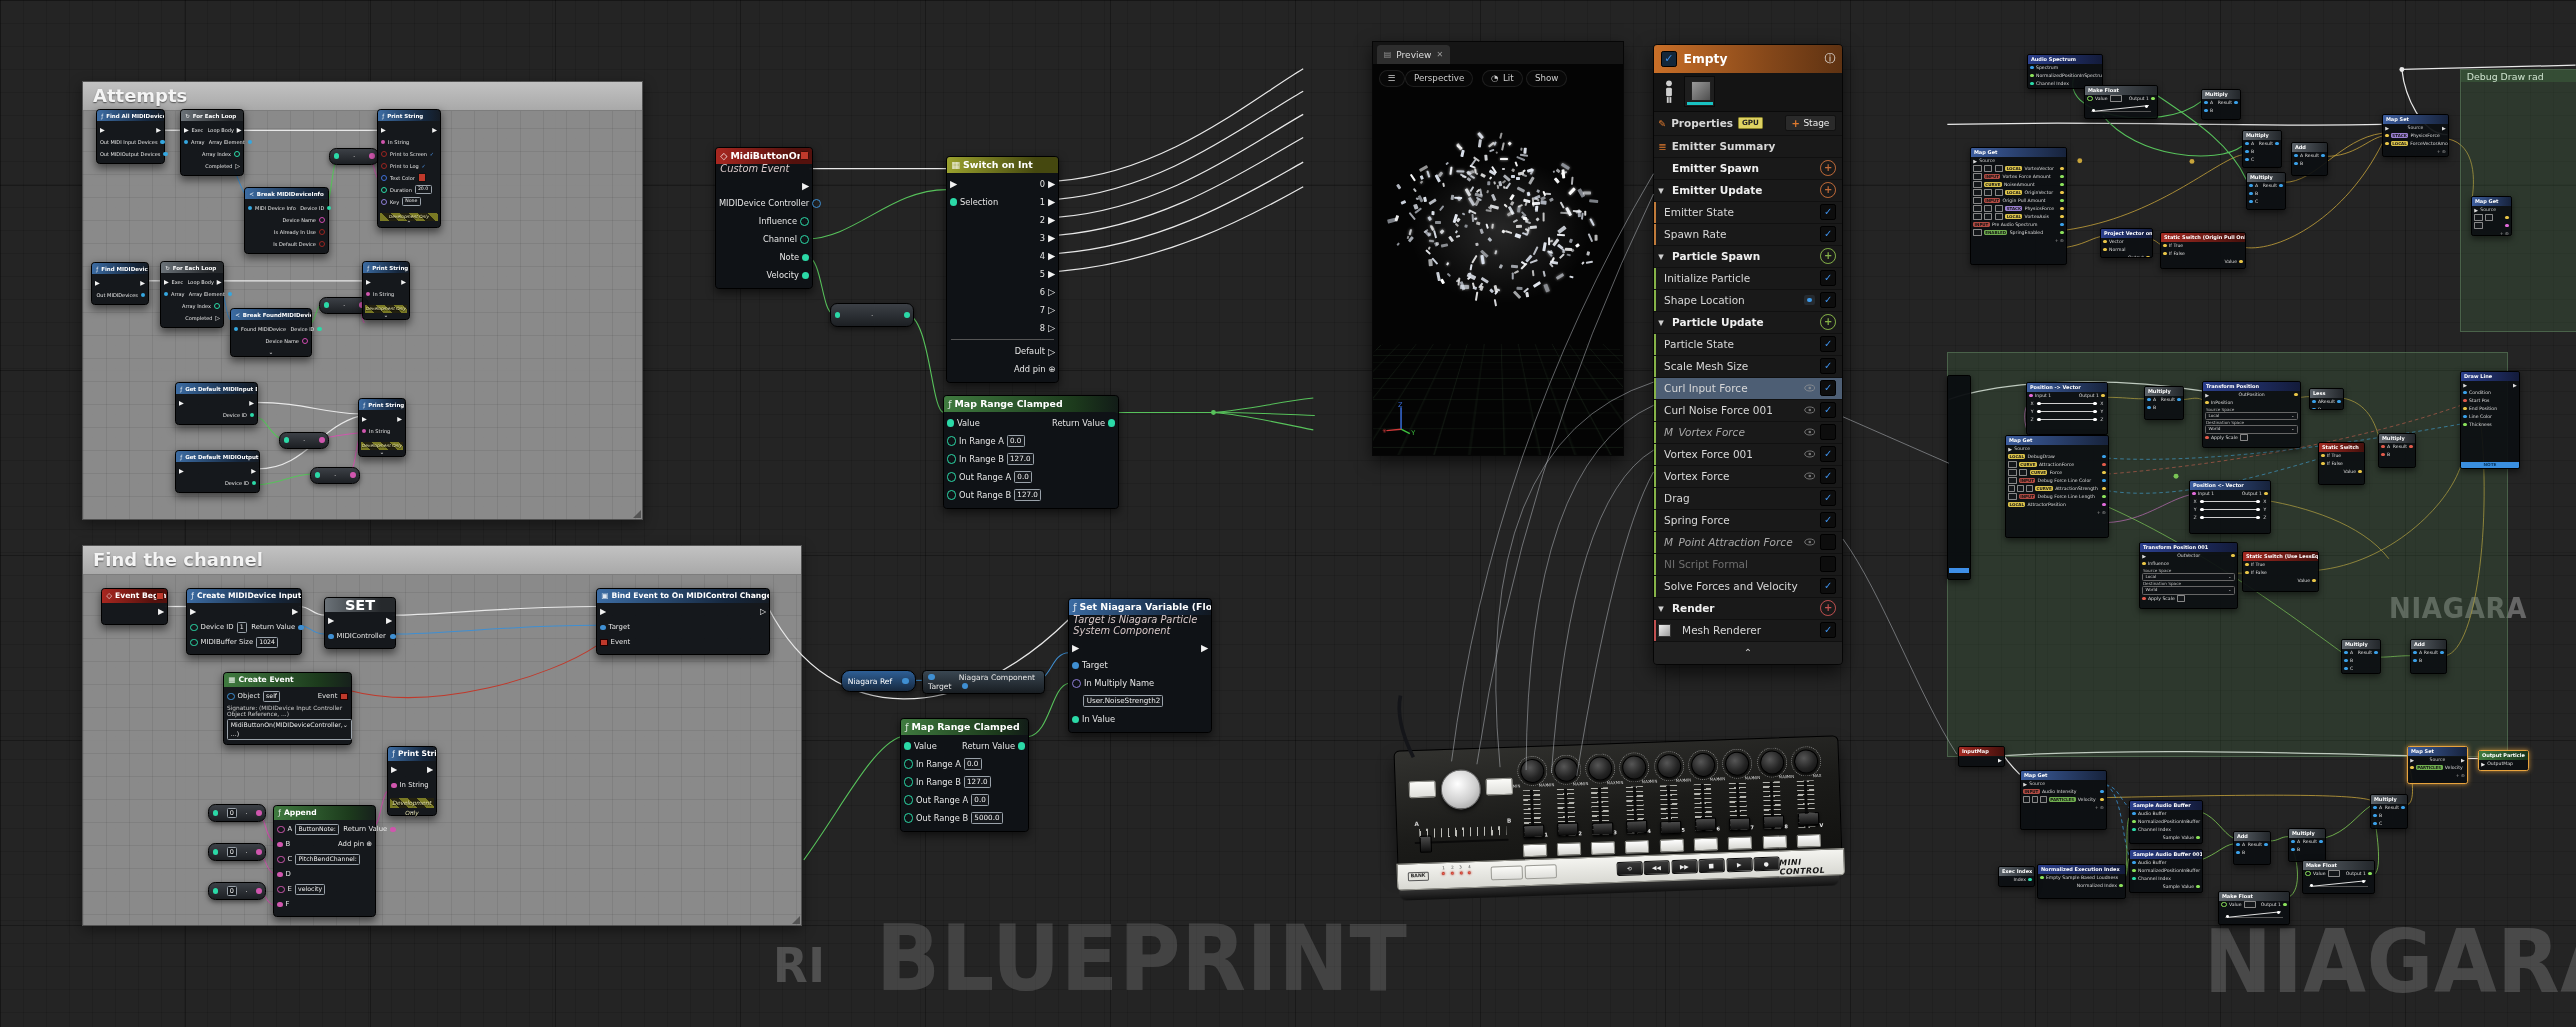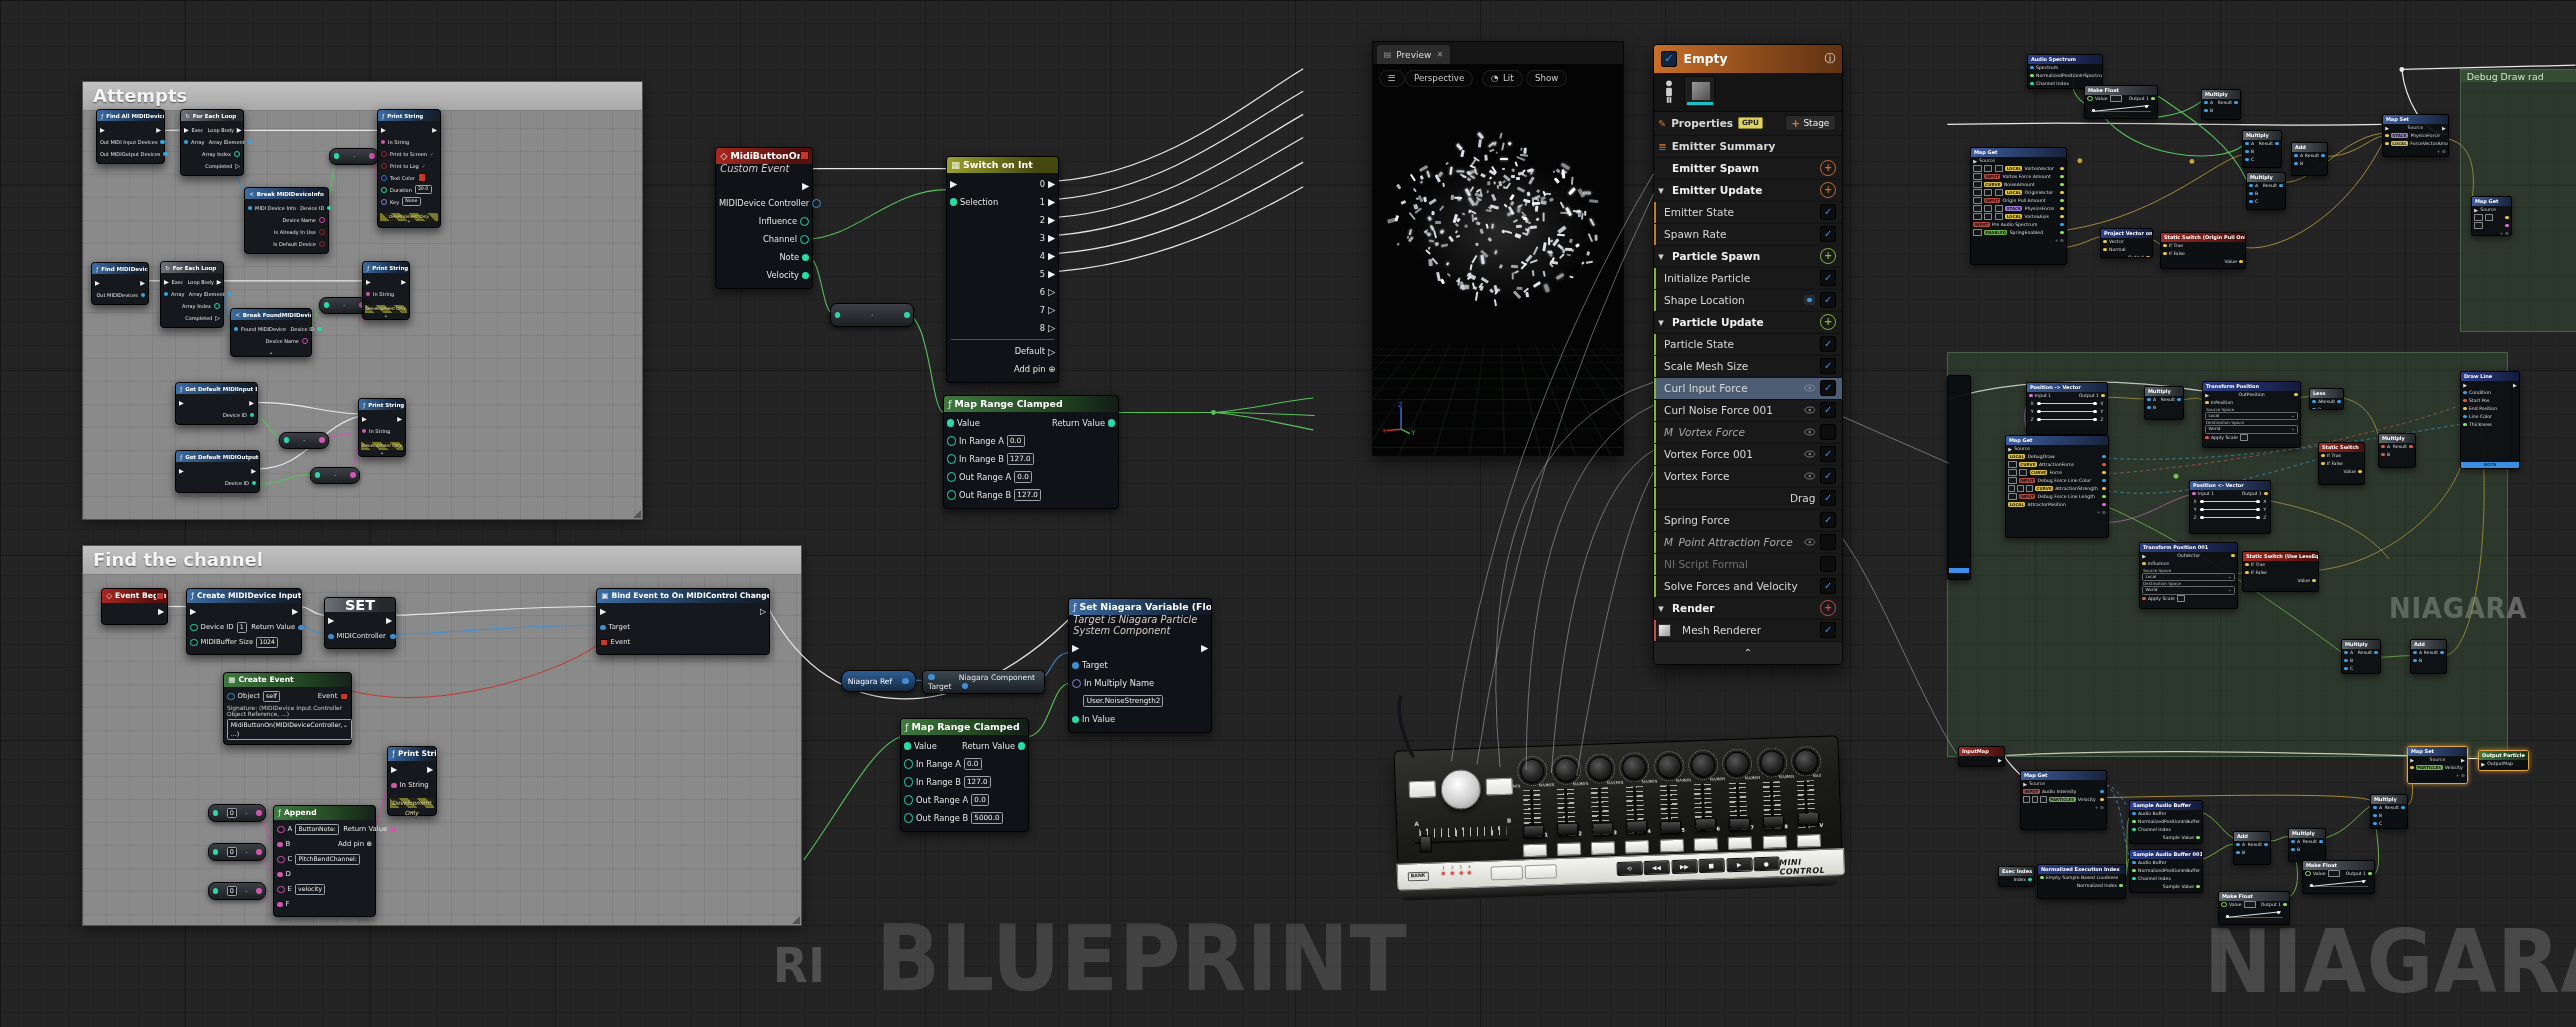--- a/index.html
+++ b/index.html
@@ -2312,21 +2312,21 @@
         <span class="bar" style="background: rgb(134, 179, 72);"></span>
         <span class="lbl" style="padding-left: 5.8px;">Vortex Force</span>
         <span class="eye"><svg width="11.6" height="8" viewBox="0 0 16 11">
             <ellipse cx="8" cy="5.5" rx="7" ry="4.2" fill="none" stroke="#9a9a9a" stroke-width="1.3"></ellipse>
             <circle cx="8" cy="5.5" r="1.8" fill="#9a9a9a"></circle>
           </svg></span>
         <span class="cb">✓</span>
       </div>
       <div class="srow" style="height: 21px;">
         <span class="bar" style="background: rgb(134, 179, 72);"></span>
-        <span class="lbl" style="padding-left: 5.8px; text-align: right;">Drag</span>
+        <span class="lbl" style="padding-left: 5.8px;">Drag</span>
         <span class="cb">✓</span>
       </div>
       <div class="srow" style="height: 21px;">
         <span class="bar" style="background: rgb(134, 179, 72);"></span>
         <span class="lbl" style="padding-left: 5.8px;">Spring Force</span>
         <span class="cb">✓</span>
       </div>
       <div class="srow" style="height: 21px;">
         <span class="bar" style="background: rgb(134, 179, 72);"></span>
         <span class="lbl" style="padding-left: 5.8px; font-style: italic; color: rgb(168, 168, 168);">M_Point Attraction Force</span>

